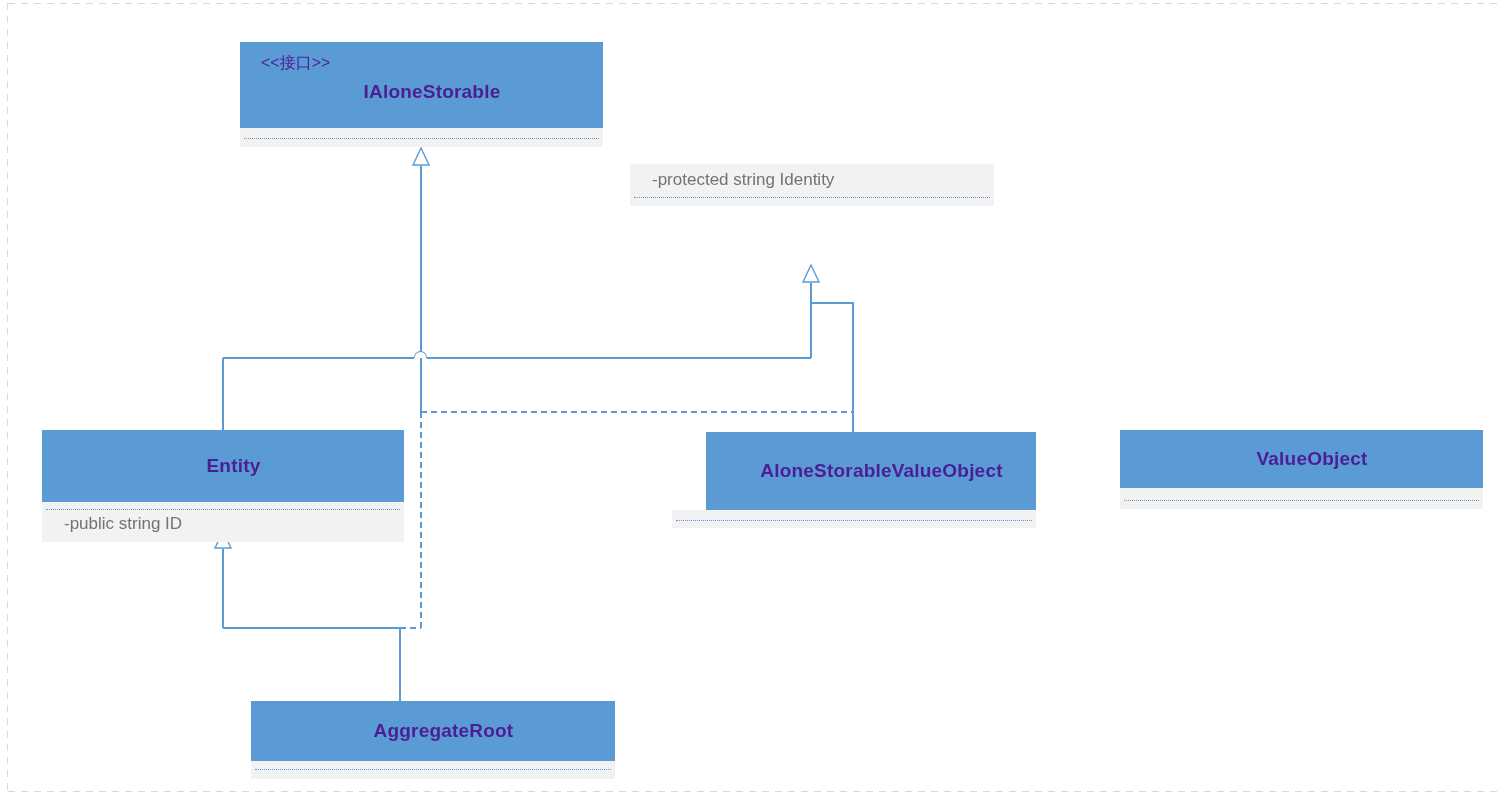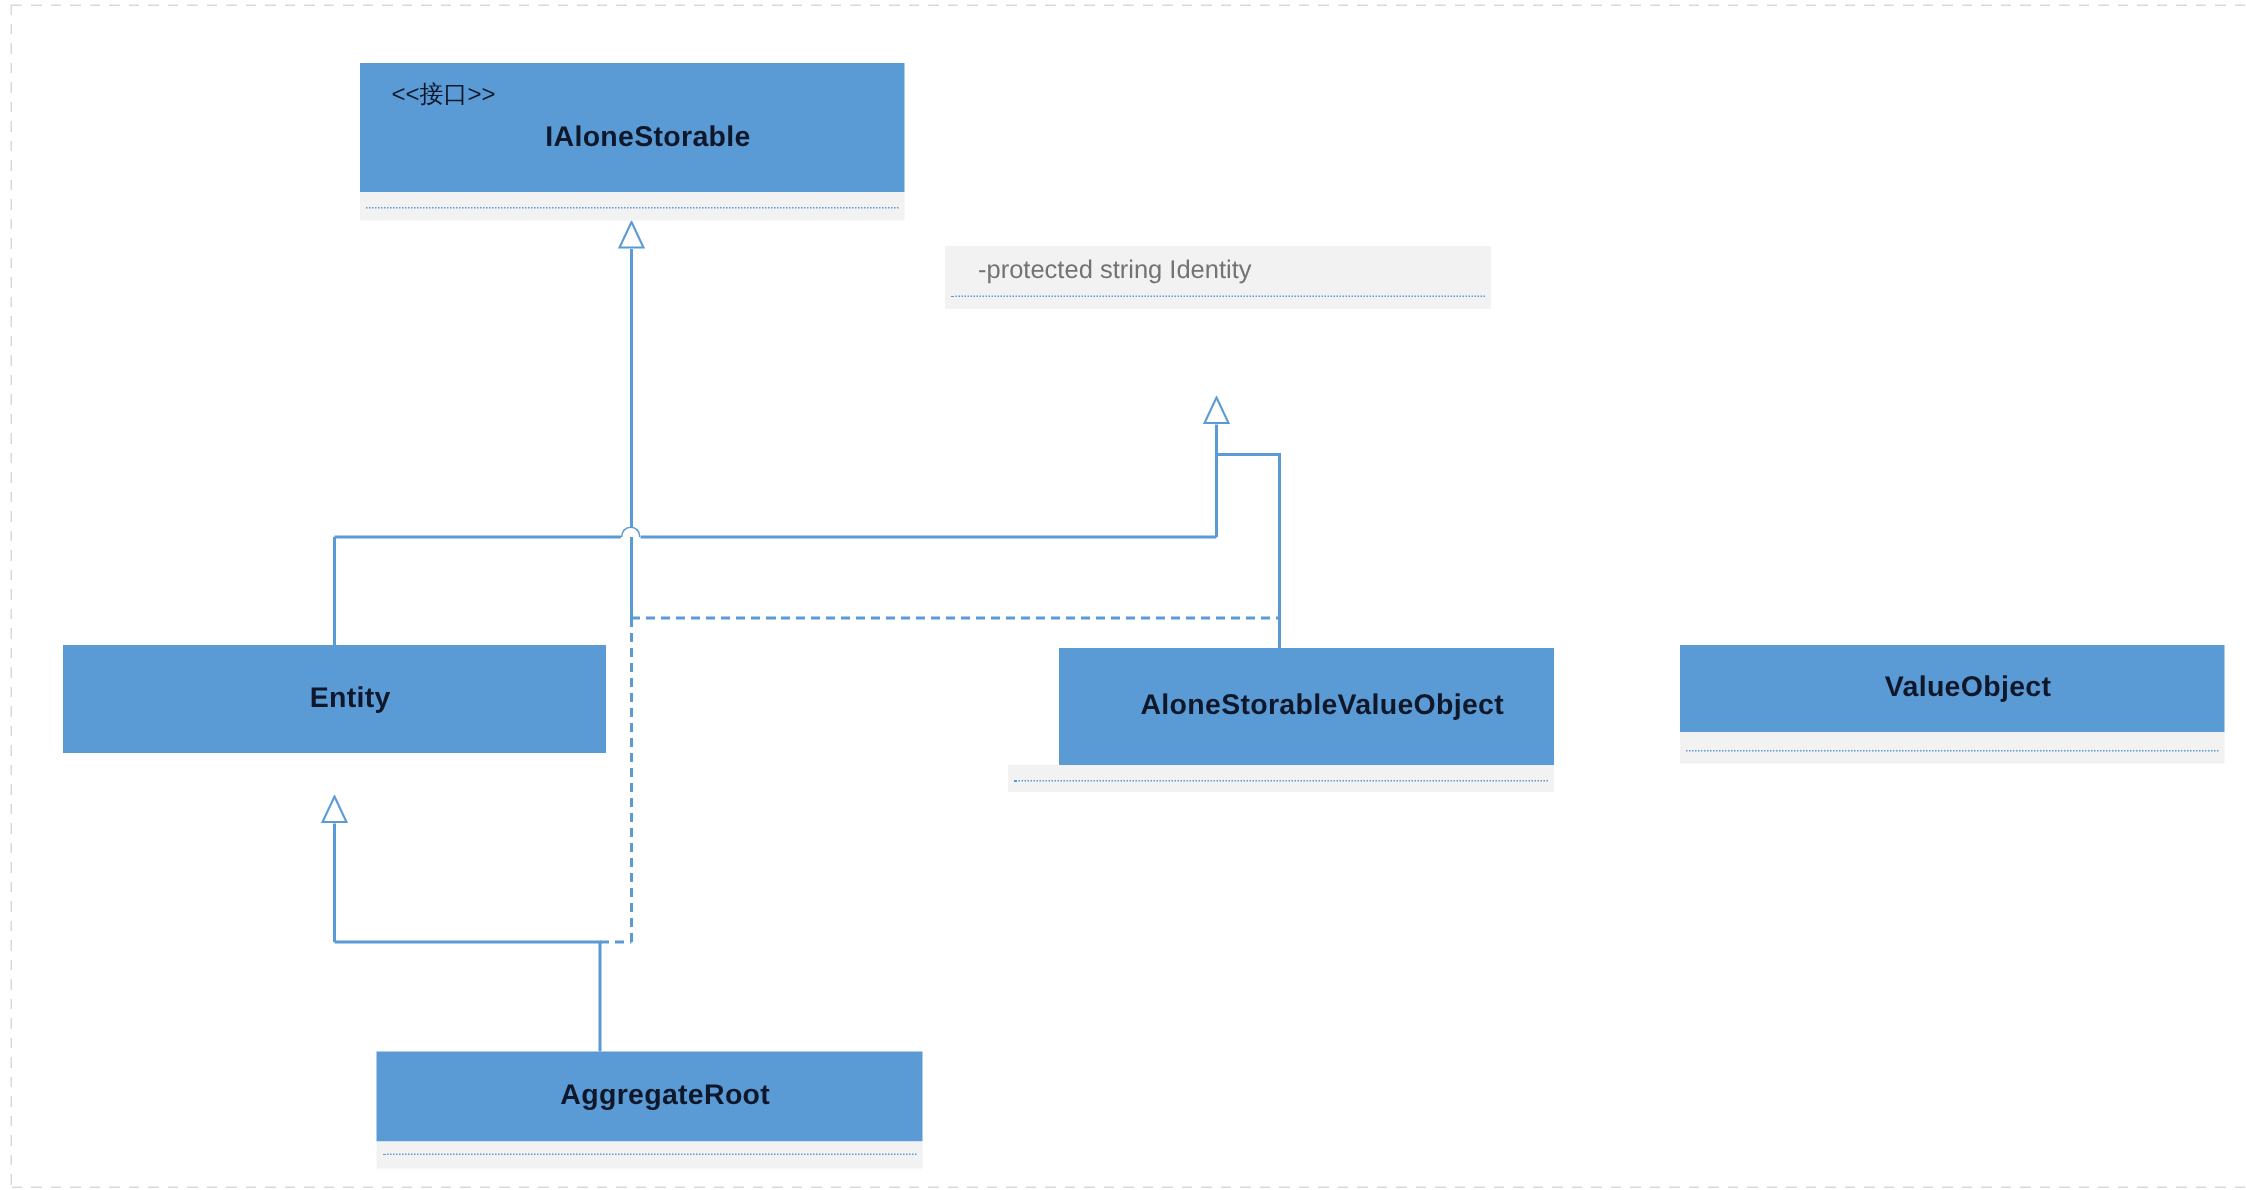--- a/index.html
+++ b/index.html
@@ -6,21 +6,21 @@
   body{font-family:"Liberation Sans","DejaVu Sans",sans-serif;}
   #canvas{position:relative;width:1497px;height:793px;background:#ffffff;overflow:hidden;}
 
   
   .pb{position:absolute;}
   .pb.h{height:1px;background:repeating-linear-gradient(90deg,#d9d9d9 0 7px,transparent 7px 13px);}
   .pb.v{width:1px;background:repeating-linear-gradient(180deg,#d9d9d9 0 7px,transparent 7px 13px);}
 
   
   .cls{position:absolute;}
-  .cls .hd{background:#5b9bd5;color:#0f172a;box-sizing:border-box;display:flex;flex-direction:column;justify-content:center;padding-left:21px;}
+  .cls .hd{background:#5b9bd5;color:#4c1d95;box-sizing:border-box;display:flex;flex-direction:column;justify-content:center;padding-left:21px;}
   .cls .hd .nm{font-size:19px;font-weight:600;letter-spacing:.2px;text-align:center;}
   .cls .hd .st{font-size:16px;font-weight:400;margin-bottom:7px;}
   .cls .bd{background:#f2f2f2;position:relative;box-sizing:border-box;}
   .sep{position:absolute;left:4px;right:4px;height:0;border-top:1px dotted #5b9bd5;}
   .attr{position:absolute;left:22px;color:#737373;font-size:17px;white-space:nowrap;}
 
   
   .ln{position:absolute;background:#5b9bd5;}
   .ln.h{height:1.5px;}
   .ln.v{width:1.5px;}
@@ -81,20 +81,24 @@
     <div class="bd" style="height:42px;">
       <div class="attr" style="top:6px;">-protected string Identity</div>
       <div class="sep" style="top:33px;"></div>
     </div>
   </div>
 
   <div class="cls" style="left:42px;top:430px;width:362px;">
     <div class="hd" style="height:72px;">
       <div class="nm">Entity</div>
     </div>
+    <div class="bd" style="height:40px;">
+      <div class="sep" style="top:7px;"></div>
+      <div class="attr" style="top:12px;">-public string ID</div>
+    </div>
   </div>
 
   <div class="cls" style="left:672px;top:432px;width:364px;">
     <div class="hd" style="height:78px;margin-left:34px;">
       <div class="nm">AloneStorableValueObject</div>
     </div>
     <div class="bd" style="height:18px;">
       <div class="sep" style="top:10px;"></div>
     </div>
   </div>

